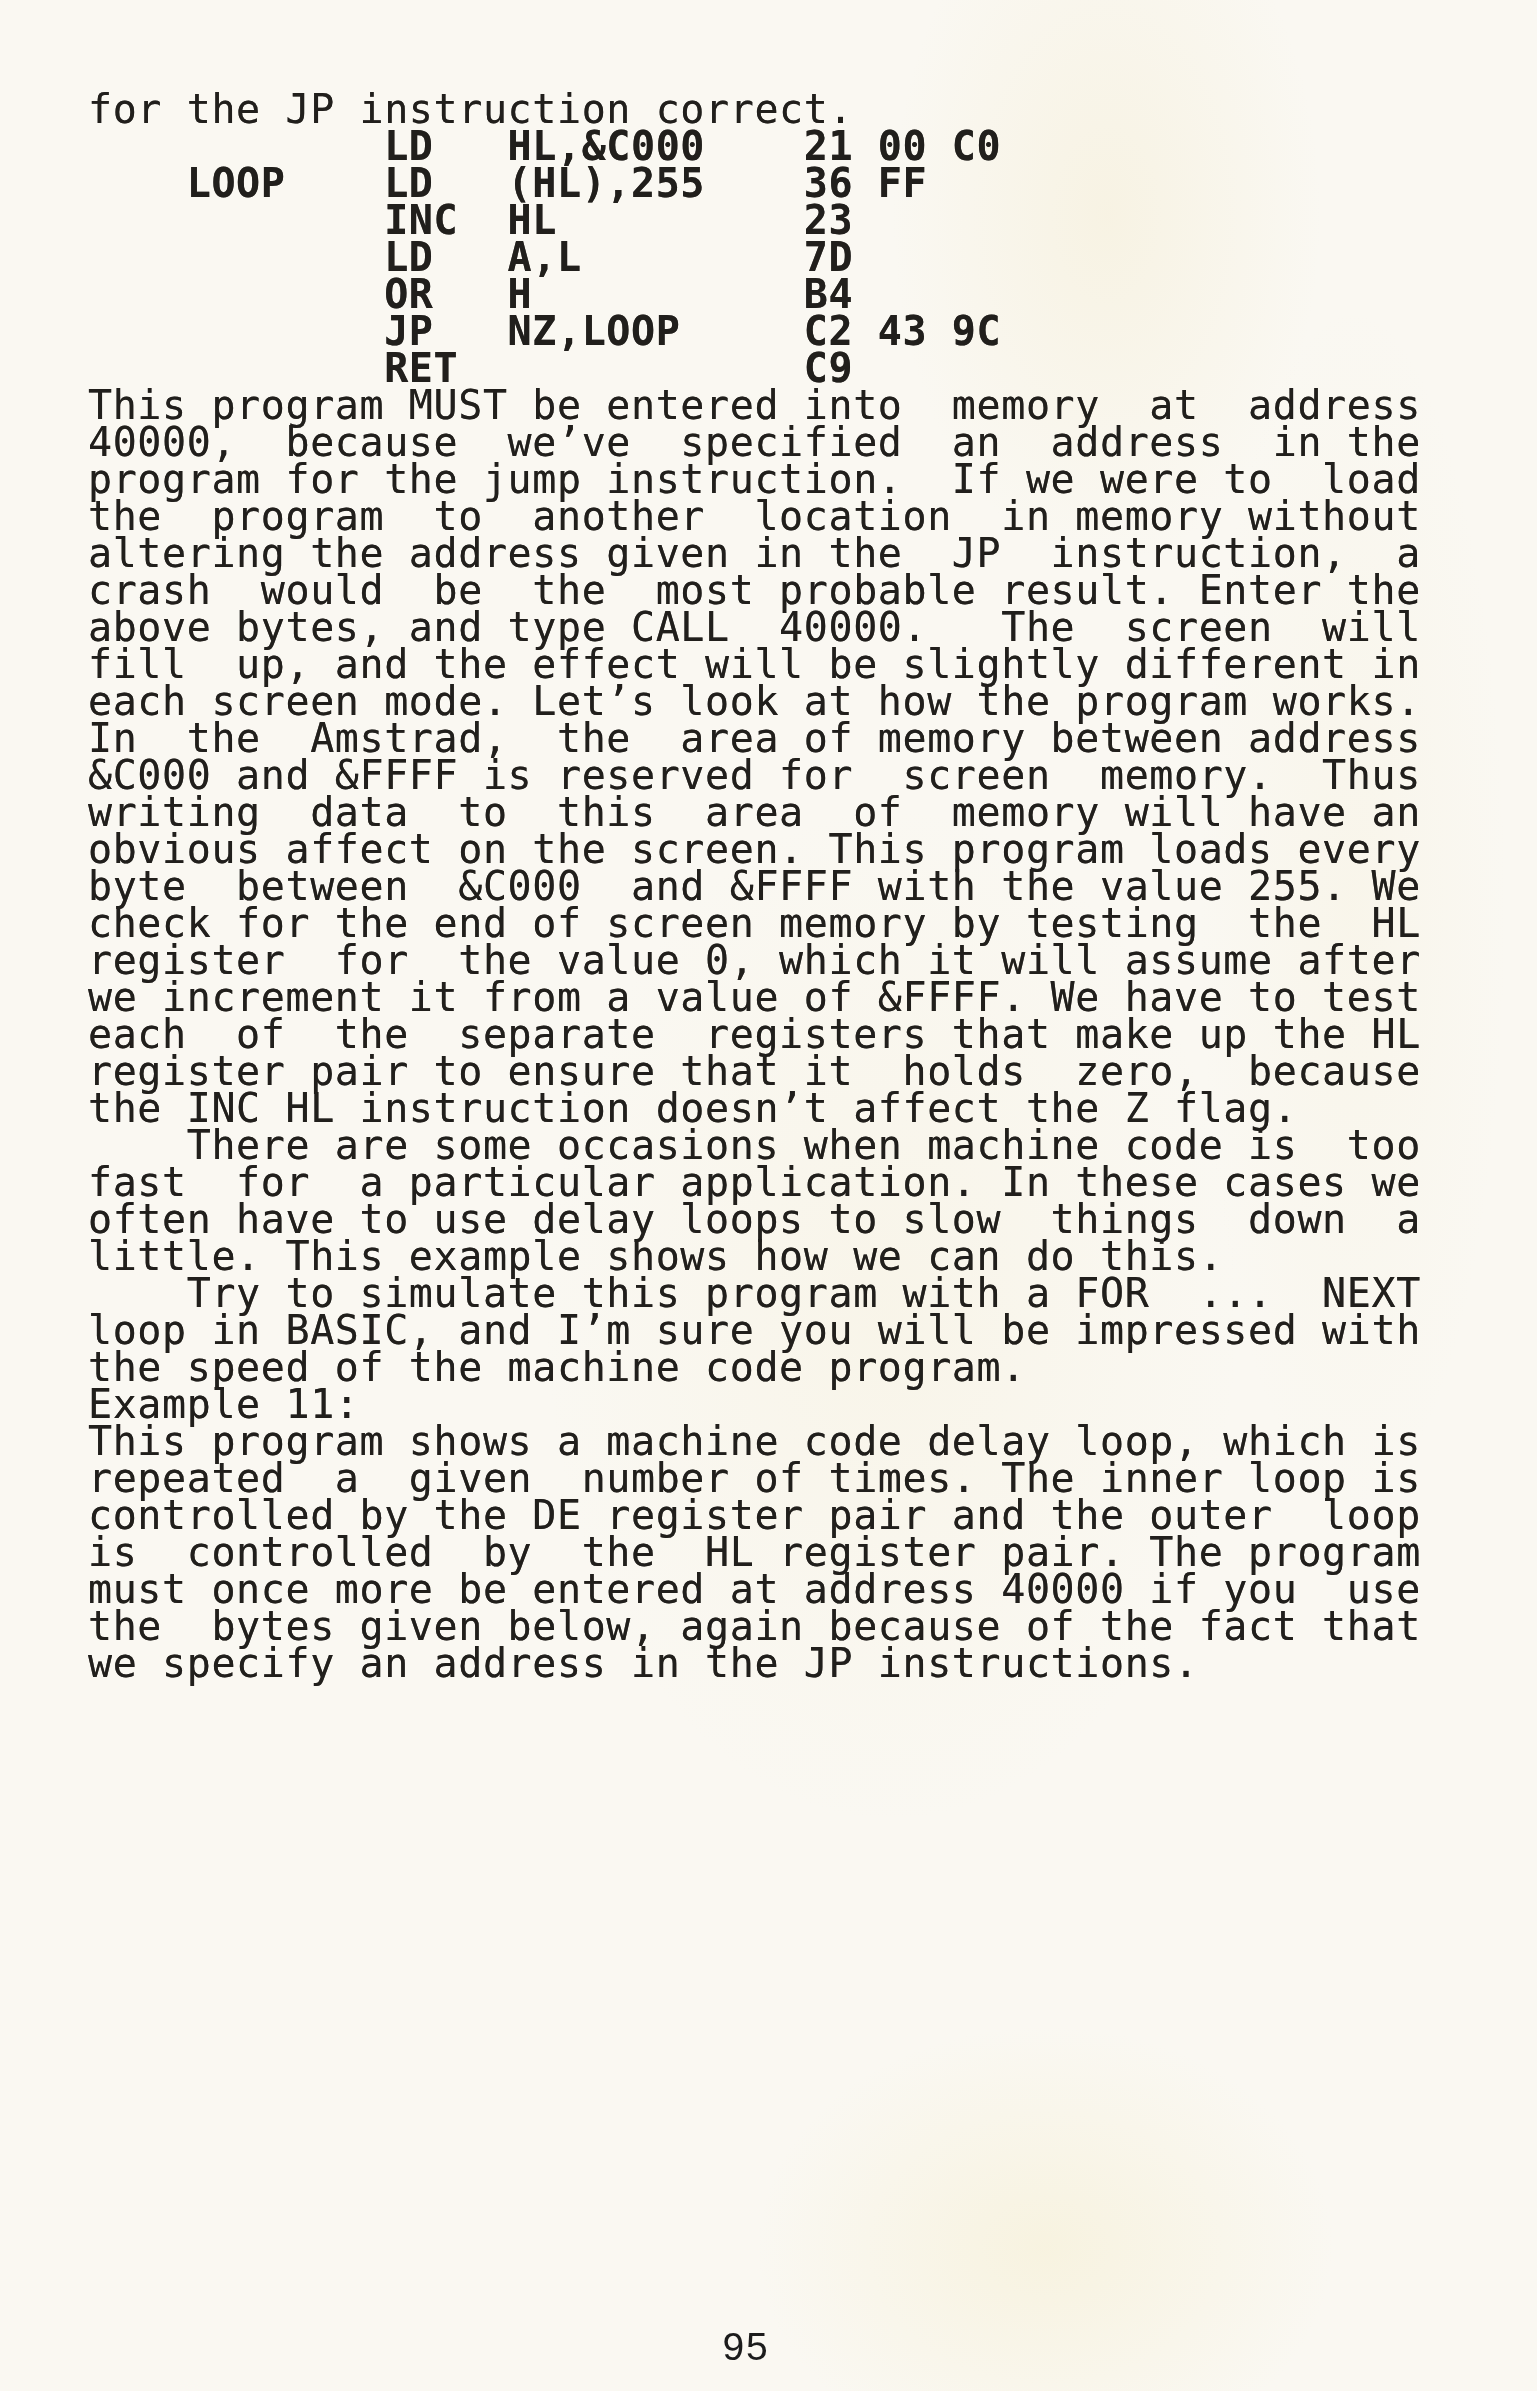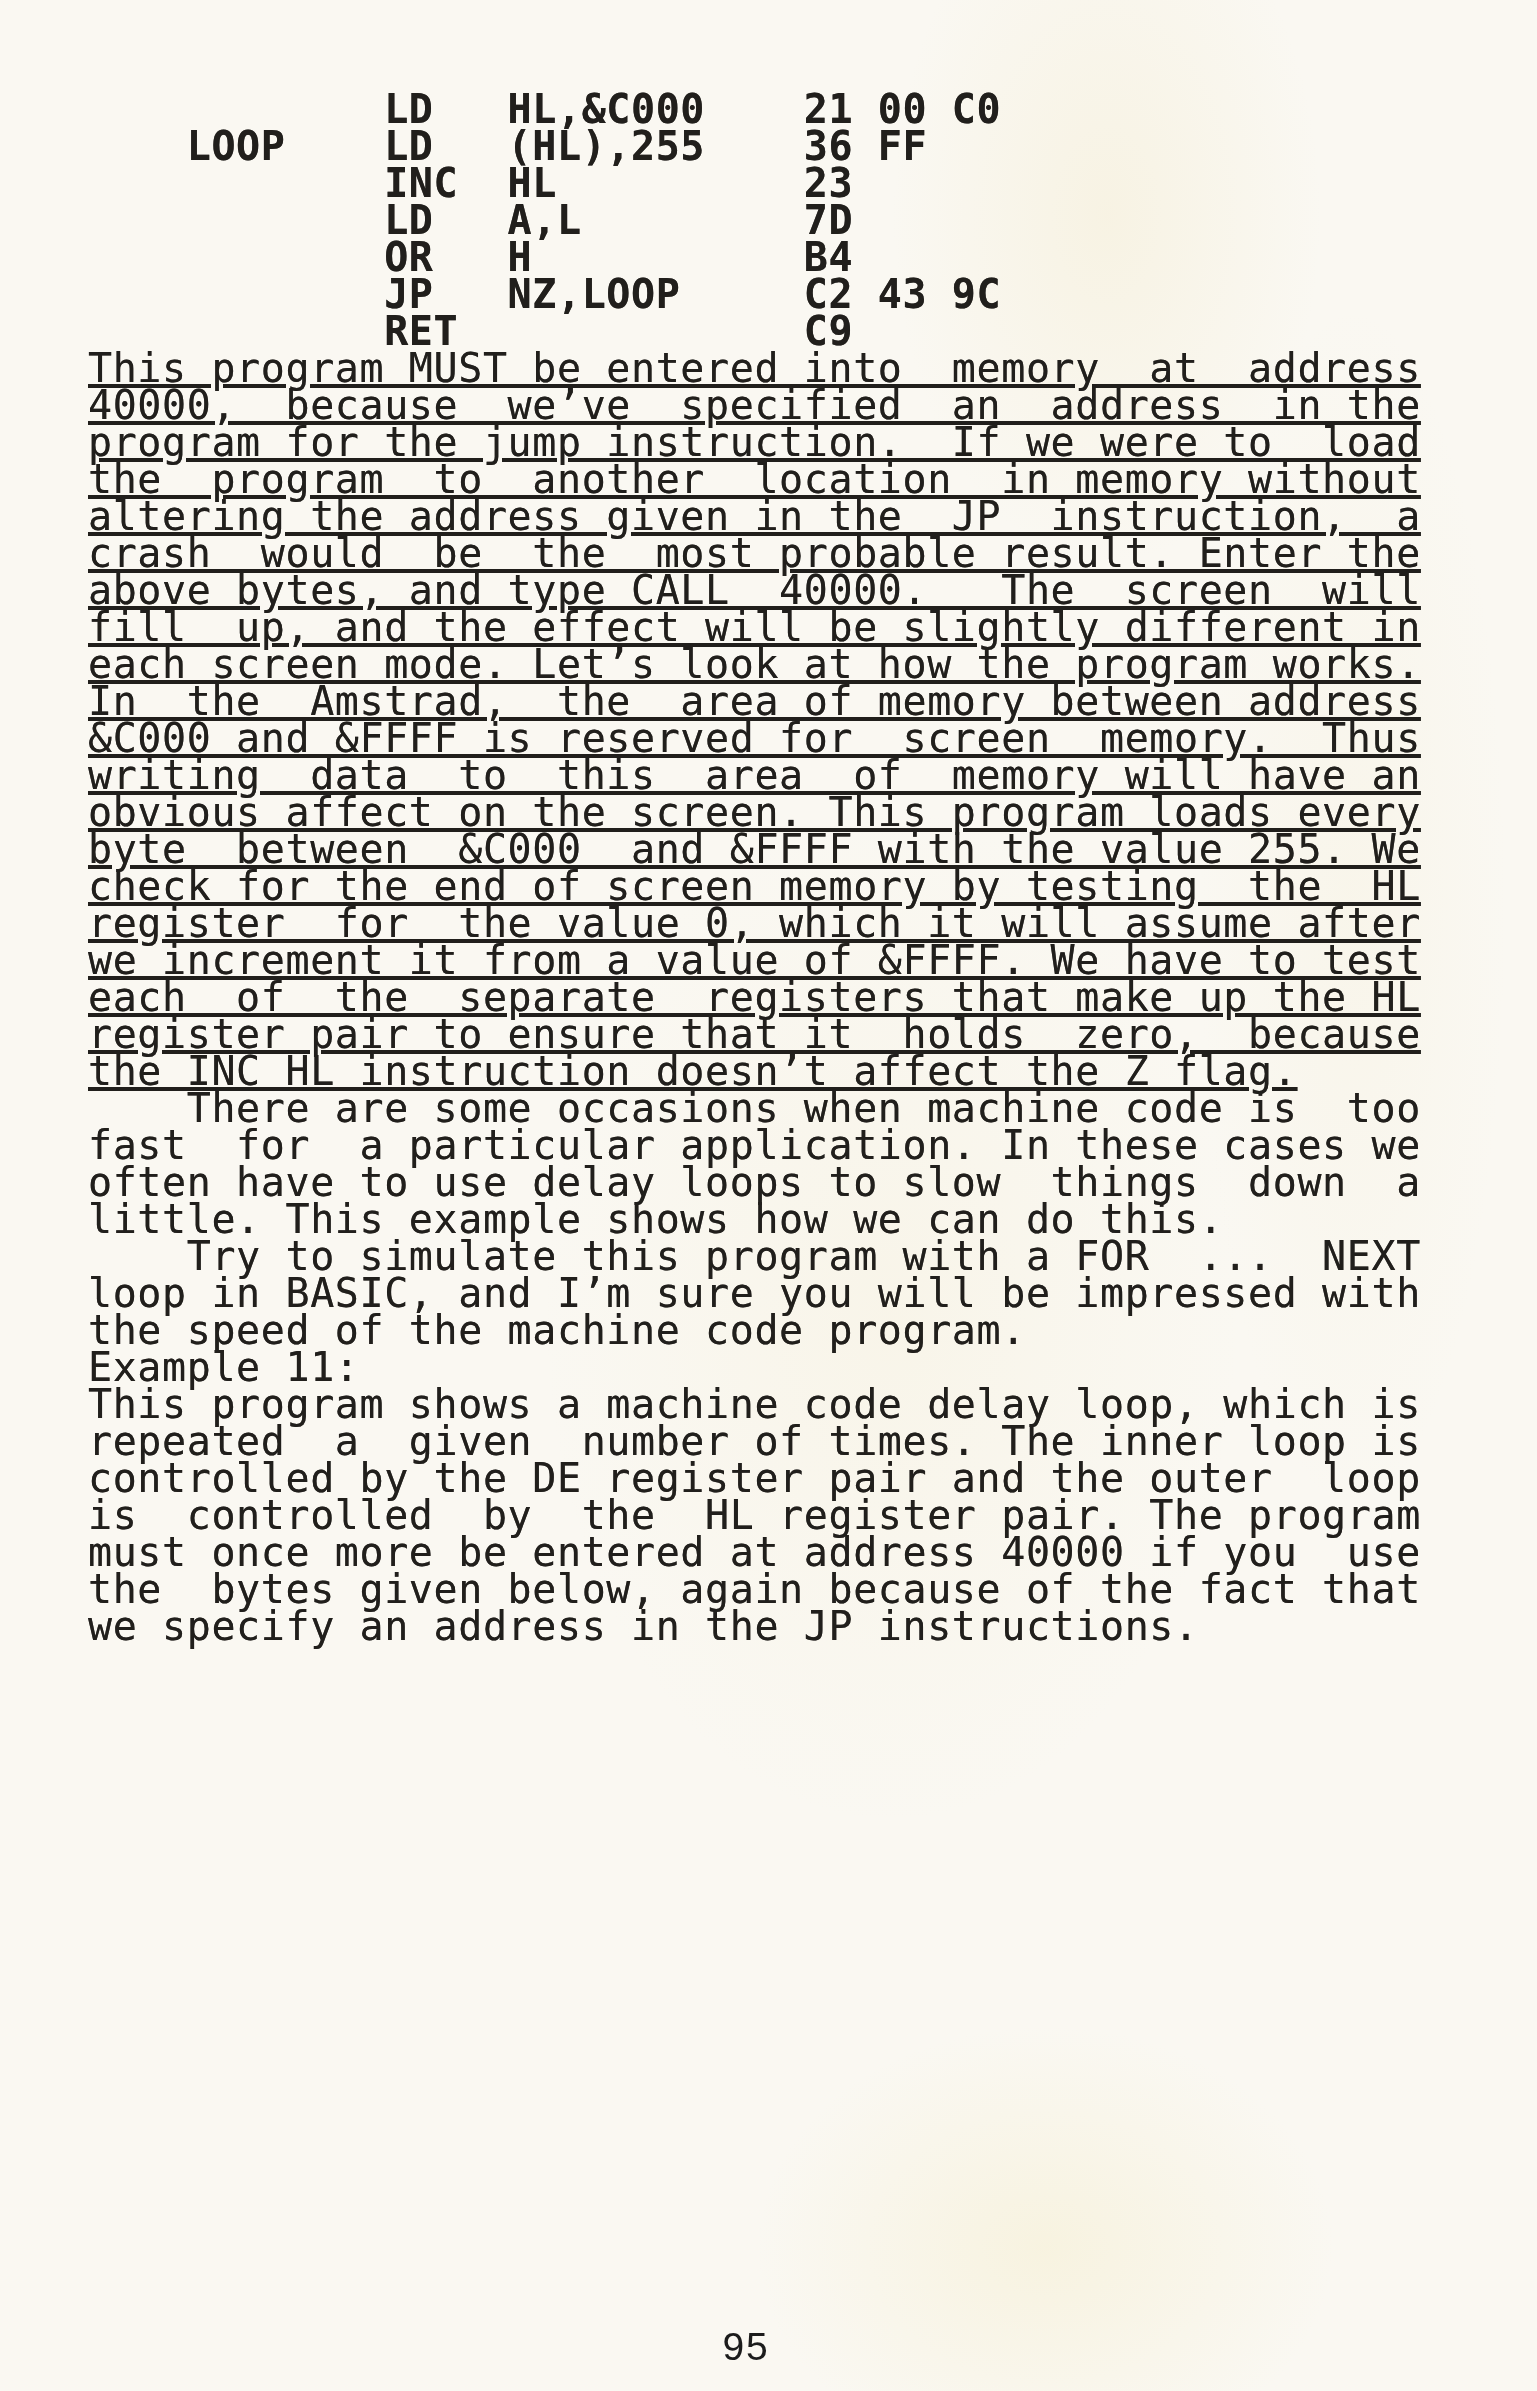--- a/index.html
+++ b/index.html
@@ -24,21 +24,21 @@
     margin: 0;
     font-family: "DejaVu Sans Mono", "Liberation Mono", monospace;
     font-size: 40px;
     line-height: 37px;
     letter-spacing: 0.6px;
     white-space: pre;
     color: #211f1c;
     text-shadow: 0 0 0.6px rgba(33,31,28,.75);
   }
   .code    { margin-top: 38px; font-weight: bold; }
-  .p1      { margin-top: 44px; text-decoration: underline; }
+  .p1      { margin-top: 44px; }
   .p2      { margin-top: 38px; }
   .p3      { margin-top: 35px; }
   .heading { margin-top: 33px; }
   .p4      { margin-top: 31px; }
   .page-number {
     position: absolute;
     top: 2325px;
     left: 746px;
     transform: translateX(-50%);
     font-family: Liberation Sans, sans-serif;
@@ -46,20 +46,21 @@
     letter-spacing: 1.9px;
     color: #1c1c1c;
   }
 </style>
 </head>
 <body>
 
 <div class="page">
   <div class="body-col">
 
+    <pre class="txt intro">for the JP instruction correct.</pre>
 
     <pre class="txt code">            LD   HL,&amp;C000    21 00 C0
     LOOP    LD   (HL),255    36 FF
             INC  HL          23
             LD   A,L         7D
             OR   H           B4
             JP   NZ,LOOP     C2 43 9C
             RET              C9</pre>
 
     <pre class="txt p1">This program MUST be entered into  memory  at  address

